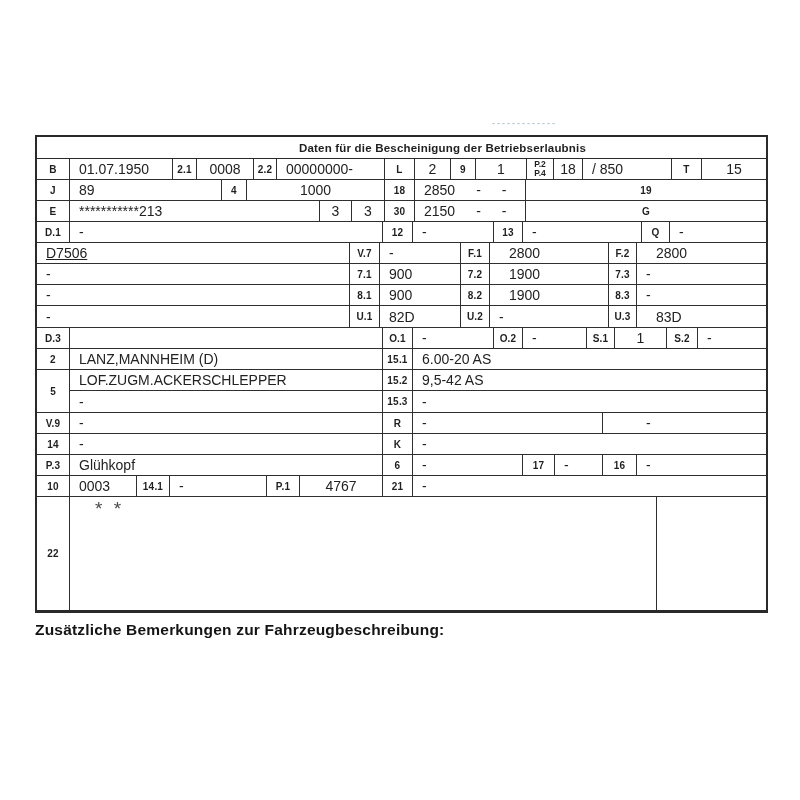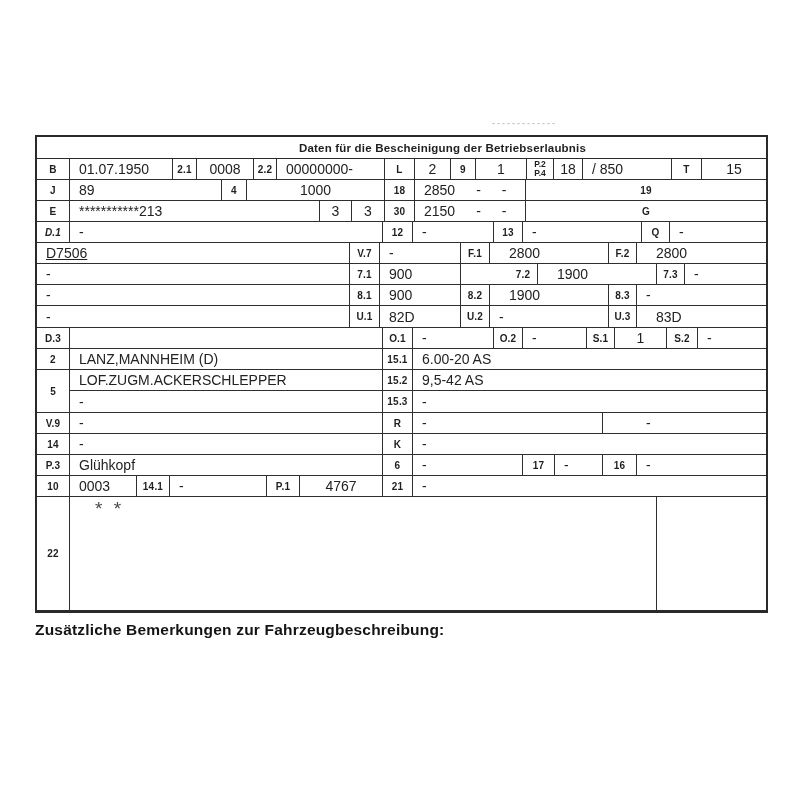--- a/index.html
+++ b/index.html
@@ -96,21 +96,21 @@
         <div class="t-row">
           <div class="t-cell c-label" style="width: 33px;">E</div>
           <div class="t-cell c-val" style="width: 250px;">***********213</div>
           <div class="t-cell c-val c-center" style="width: 32px;">3</div>
           <div class="t-cell c-val c-center" style="width: 33px;">3</div>
           <div class="t-cell c-label" style="width: 30px;">30</div>
           <div class="t-cell c-val" style="width: 111px;">2150  -  -</div>
           <div class="t-cell c-label" style="width: 28px;">G</div>
         </div>
         <div class="t-row">
-          <div class="t-cell c-label" style="width: 33px; font-style: italic;">D.1</div>
+          <div class="t-cell c-label" style="width: 33px;">D.1</div>
           <div class="t-cell c-val" style="width: 313px;">-</div>
           <div class="t-cell c-label" style="width: 30px;">12</div>
           <div class="t-cell c-val" style="width: 81px;">-</div>
           <div class="t-cell c-label" style="width: 29px;">13</div>
           <div class="t-cell c-val" style="width: 119px;">-</div>
           <div class="t-cell c-label" style="width: 28px;">Q</div>
           <div class="t-cell c-val" style="width: 100px;">-</div>
         </div>
         <div class="t-block">
           <div class="t-brows">
@@ -120,21 +120,21 @@
               <div class="t-cell c-val" style="width: 81px;">-</div>
               <div class="t-cell c-label" style="width: 29px;">F.1</div>
               <div class="t-cell c-val c-indent" style="width: 119px;">2800</div>
               <div class="t-cell c-label" style="width: 28px;">F.2</div>
               <div class="t-cell c-val c-indent" style="width: 100px;">2800</div>
             </div>
             <div class="t-row">
               <div class="t-cell c-val" style="width: 313px;">-</div>
               <div class="t-cell c-label" style="width: 30px;">7.1</div>
               <div class="t-cell c-val" style="width: 81px;">900</div>
-              <div class="t-cell c-label" style="width: 29px; margin-left: 48px;">7.2</div>
+              <div class="t-cell c-label" style="width: 29px;">7.2</div>
               <div class="t-cell c-val c-indent" style="width: 119px;">1900</div>
               <div class="t-cell c-label" style="width: 28px;">7.3</div>
               <div class="t-cell c-val" style="width: 100px;">-</div>
             </div>
             <div class="t-row">
               <div class="t-cell c-val" style="width: 313px;">-</div>
               <div class="t-cell c-label" style="width: 30px;">8.1</div>
               <div class="t-cell c-val" style="width: 81px;">900</div>
               <div class="t-cell c-label" style="width: 29px;">8.2</div>
               <div class="t-cell c-val c-indent" style="width: 119px;">1900</div>

